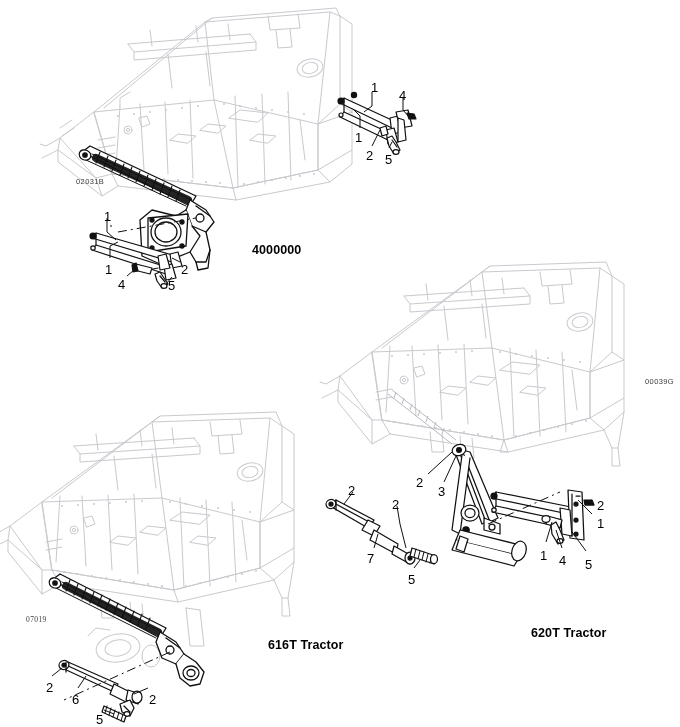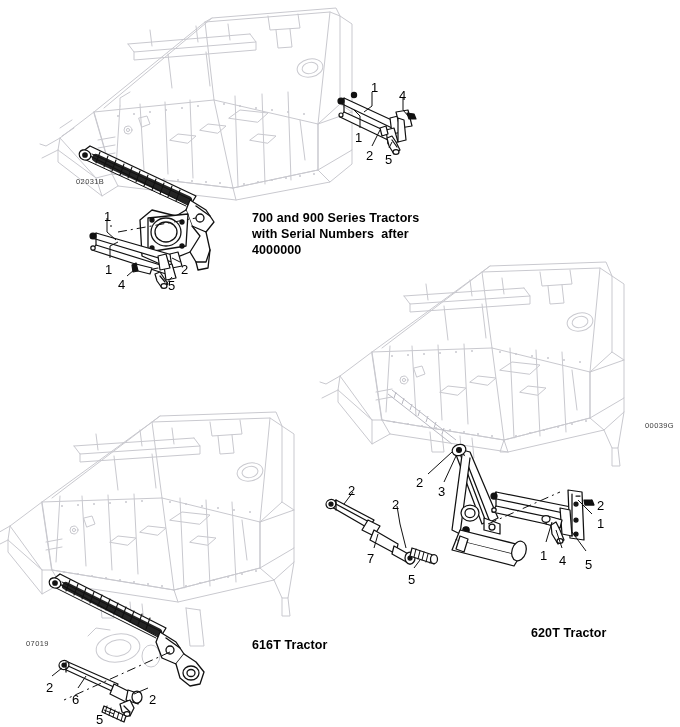--- a/index.html
+++ b/index.html
@@ -565,28 +565,28 @@
     </g>
     <g fill="none" stroke="#111111" stroke-width="1">
       <path d="M353,492 L344,504"></path>
       <path d="M397,506 L400,524 L406,548"></path>
       <path d="M374,548 L378,534"></path>
       <path d="M414,568 L420,560"></path>
     </g>
 
   </svg>
 
-  <div class="lbl blocktext" style="left:252px; top:210px;"><span>700 and 900 Series Tractors</span><br><span>with Serial Numbers  after</span><br><span>4000000</span></div>
-
-  <div class="lbl caption" style="left:252px; top:637px;">616T Tractor</div>
+  <div class="lbl blocktext" style="left:252px; top:210px;"><br><br><span>4000000</span></div>
+
+  <div class="lbl caption" style="left:268px; top:637px;">616T Tractor</div>
   <div class="lbl caption" style="left:531px; top:581px;margin-top:44px;">620T Tractor</div>
 
   <div class="lbl figcode" style="left:36px; top:177px;margin-left:40px;">02031B</div>
-  <div class="lbl figcode" style="left:645px; top:377px;margin-top:44px;">00039G</div>
-  <div class="lbl figcode" style="left:26px; top:639px;">07019</div>
+  <div class="lbl figcode" style="left:645px; top:377px;">00039G</div>
+  <div class="lbl figcode" style="left:26px; top:615px;font-family:Liberation Serif, serif;">07019</div>
 
   <div class="lbl callout" style="left:371px; top:80px;">1</div>
   <div class="lbl callout" style="left:399px; top:88px;">4</div>
   <div class="lbl callout" style="left:355px; top:130px;">1</div>
   <div class="lbl callout" style="left:366px; top:148px;">2</div>
   <div class="lbl callout" style="left:385px; top:152px;">5</div>
 
   <div class="lbl callout" style="left:104px; top:209px;">1</div>
   <div class="lbl callout" style="left:105px; top:262px;">1</div>
   <div class="lbl callout" style="left:118px; top:277px;">4</div>

